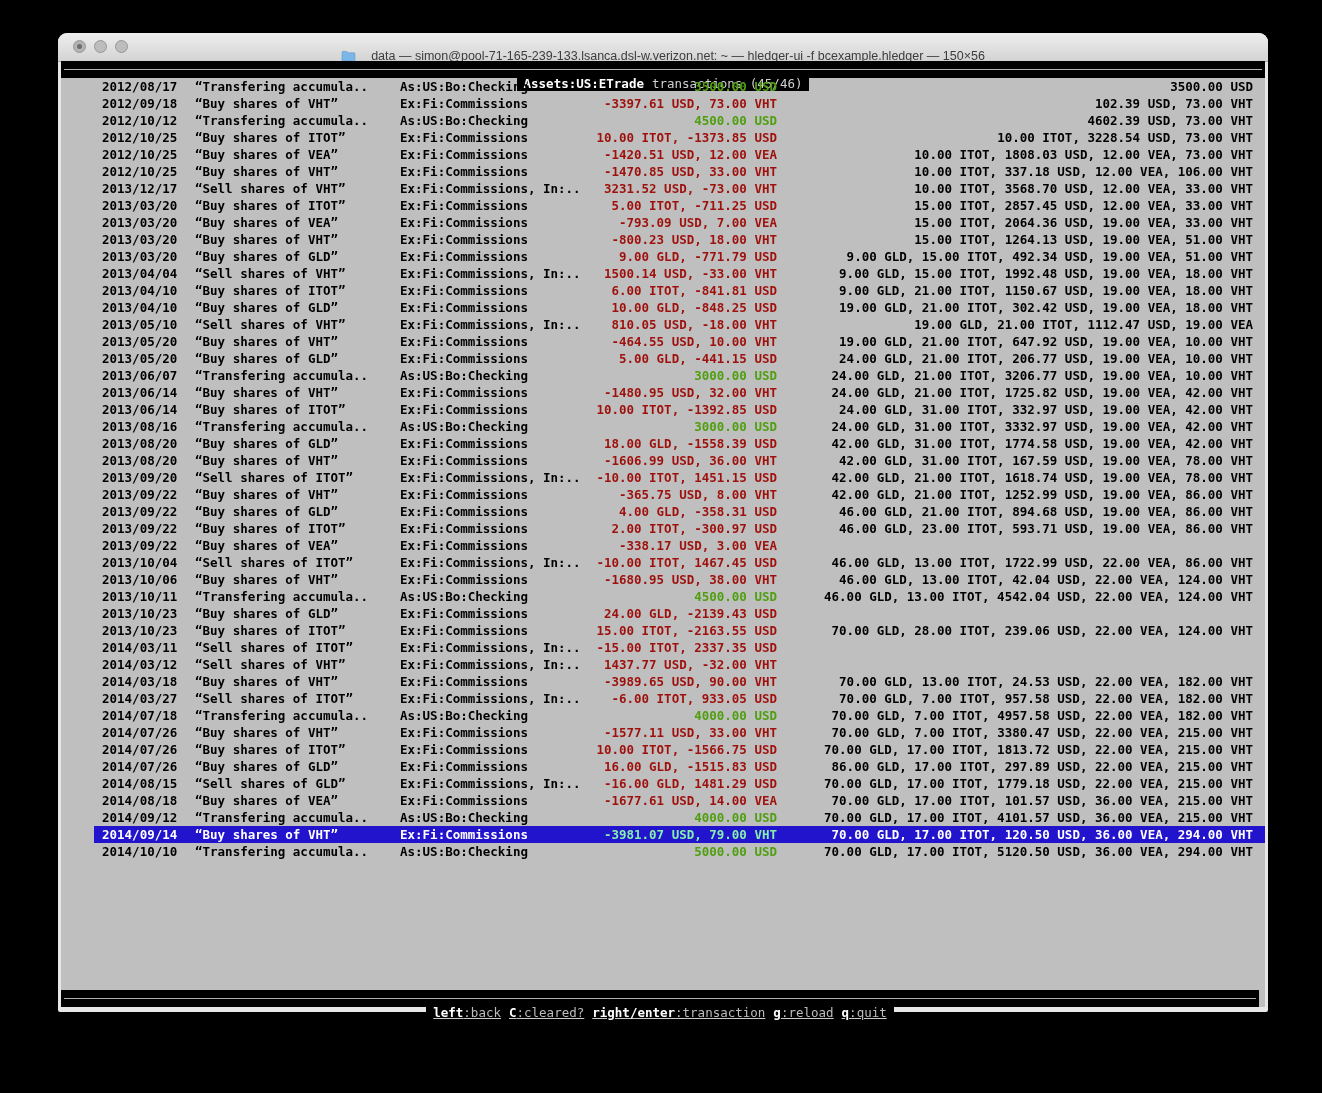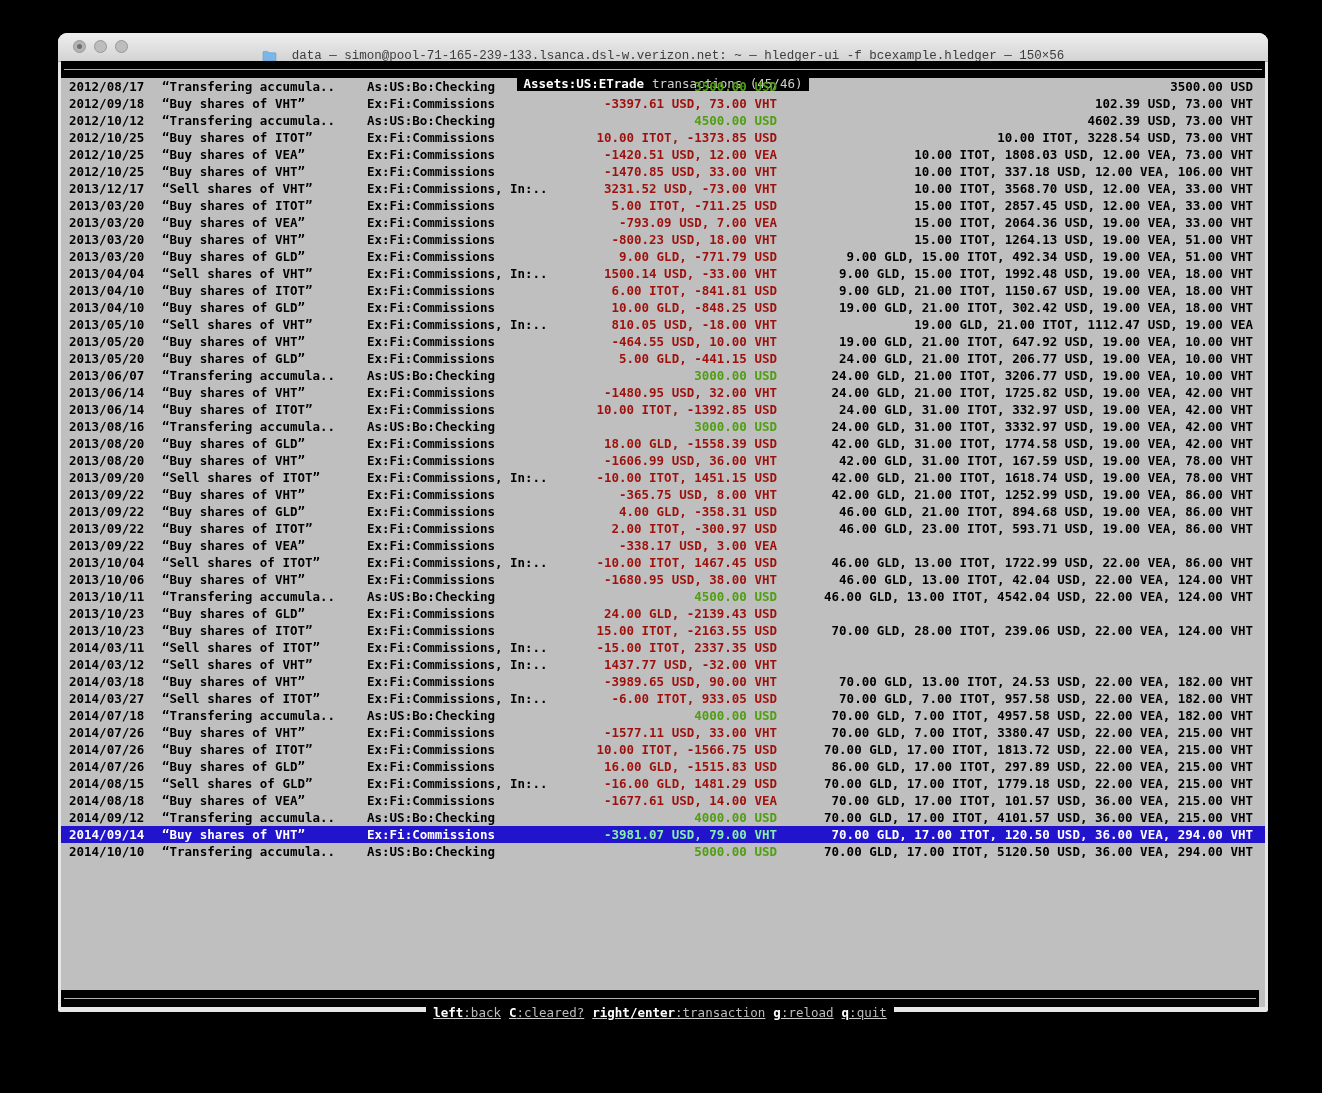--- a/index.html
+++ b/index.html
@@ -17,42 +17,42 @@
     background:linear-gradient(#efefef,#d3d3d3);
     border-bottom:1px solid #a8a8a8;border-radius:9px 9px 0 0;
   }
   .traffic{position:absolute;left:15px;top:7px;display:flex;gap:8px;}
   .light{width:13px;height:13px;border-radius:50%;background:#bdbdbd;border:1px solid #979797;box-sizing:border-box;}
   .light.close-l{background:#b3b3b3;}
   .light.close-l::after{content:'';display:block;width:5px;height:5px;border-radius:50%;background:#6e6e6e;margin:3px auto;}
   .title-text{
     position:absolute;left:0;right:0;top:0;height:46px;
     display:flex;align-items:center;justify-content:center;gap:15px;
-    font-family:Liberation Mono, monospace;font-size:12.5px;color:#3d3d3d;
+    font-family:Liberation Sans, sans-serif;font-size:12.5px;color:#3d3d3d;
   }
   .folder{width:15px;height:12px;display:inline-block;}
   .terminal{
     position:absolute;left:3px;right:3px;top:28px;bottom:5px;
     background:#bfbfbf;font-size:12.5px;font-weight:bold;color:#000;
   }
   .bar{
     position:relative;height:17px;background:#000;
     display:flex;align-items:center;justify-content:center;
     color:#c9c9c9;white-space:pre;
   }
   .bar .bar-line{position:absolute;left:3px;right:3px;top:8px;height:1px;background:#b2b2b2;}
   .bar .bar-text{position:relative;background:#000;padding:0 7px;display:flex;align-items:flex-start;margin-top:28px;}
   .top-bar{position:absolute;left:0;right:0;top:0;}
   .bottom-bar{position:absolute;left:0;right:6px;bottom:0;text-decoration:underline;}
   .hdr-acct{color:#fff;font-weight:bold;}
   .hdr-info{color:#cfcfcf;font-weight:normal;margin-left:8px;}
   .fkey{color:#fff;font-weight:bold;}
   .flabel{color:#bdbdbd;font-weight:normal;margin-right:8px;}
   .flabel:last-child{margin-right:0;}
-  .rows{position:absolute;left:0;right:0;top:17px;}
+  .rows{position:absolute;left:0;right:0;top:17px;padding-left:33px;}
   .row{position:relative;height:17px;line-height:17px;white-space:pre;}
   .cell{position:absolute;top:0;}
   .c-date{left:8px;}
   .c-desc{left:101px;}
   .c-acct{left:306px;}
   .c-amt{right:488px;}
   .c-tot{right:12px;}
   .amt-green{color:#4f9f10;}
   .amt-red{color:#9e100c;margin-left:32px;}
   .row.selected{background:#2213cd;color:#fff;}

